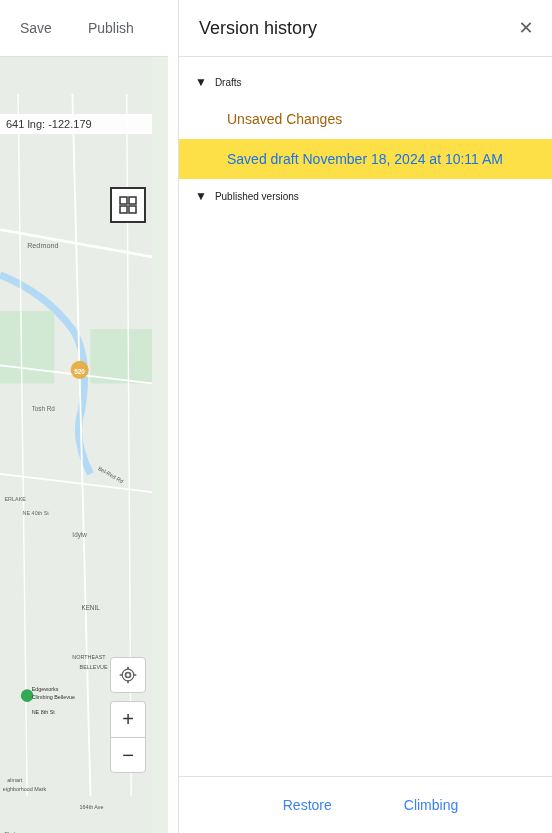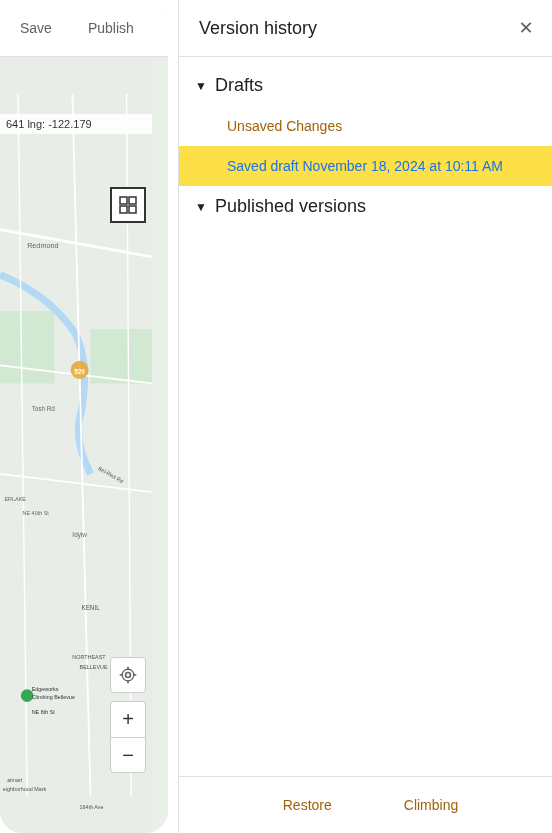--- a/index.html
+++ b/index.html
@@ -14,21 +14,20 @@
 
     
     .map-panel {
       position: absolute;
       left: 0;
       top: 0;
       width: 168px;
       height: 833px;
       background: #e8f0e8;
       overflow: hidden;
-      border-radius: 22px;
     }
 
     
     .toolbar {
       position: absolute;
       top: 0;
       left: 0;
       width: 168px;
       height: 57px;
       background: #fff;
@@ -184,21 +183,21 @@
       gap: 8px;
       cursor: pointer;
     }
 
     .section-arrow {
       font-size: 12px;
       color: #202124;
     }
 
     .section-title {
-      font-size: 18px;
+      font-size: 10px;
       font-weight: 500;
       color: #202124;
     }
 
     
     .version-item {
       padding: 12px 20px 12px 48px;
       font-size: 14px;
       color: #a16207;
       cursor: pointer;
@@ -216,21 +215,21 @@
       align-items: center;
       justify-content: center;
       gap: 40px;
       border-top: 1px solid #e0e0e0;
       flex-shrink: 0;
     }
 
     .footer-btn {
       font-size: 14px;
       font-weight: 500;
-      color: #a16207;
+      color: #3b82f6;
       cursor: pointer;
       background: none;
       border: none;
       padding: 8px 16px;
     }
 
     
     .expand-icon {
       position: absolute;
       top: 130px;

